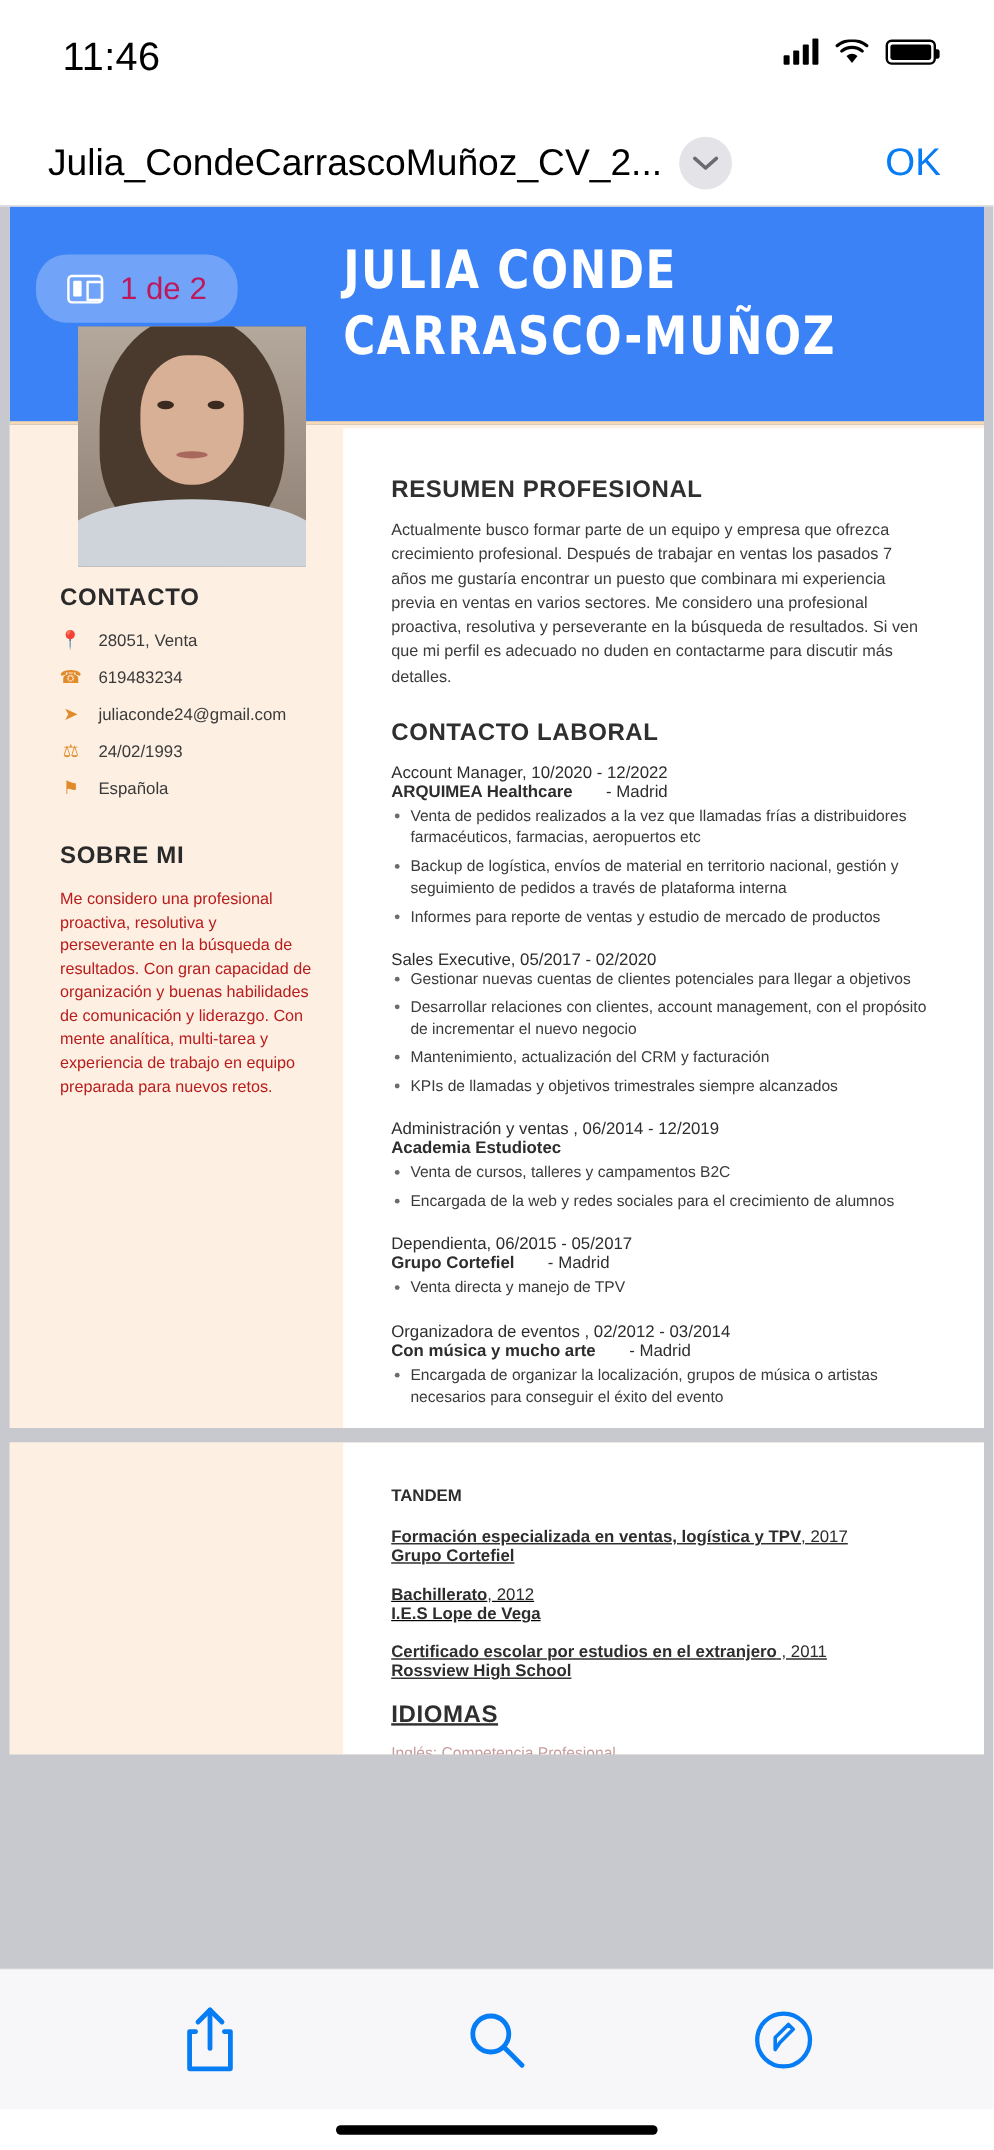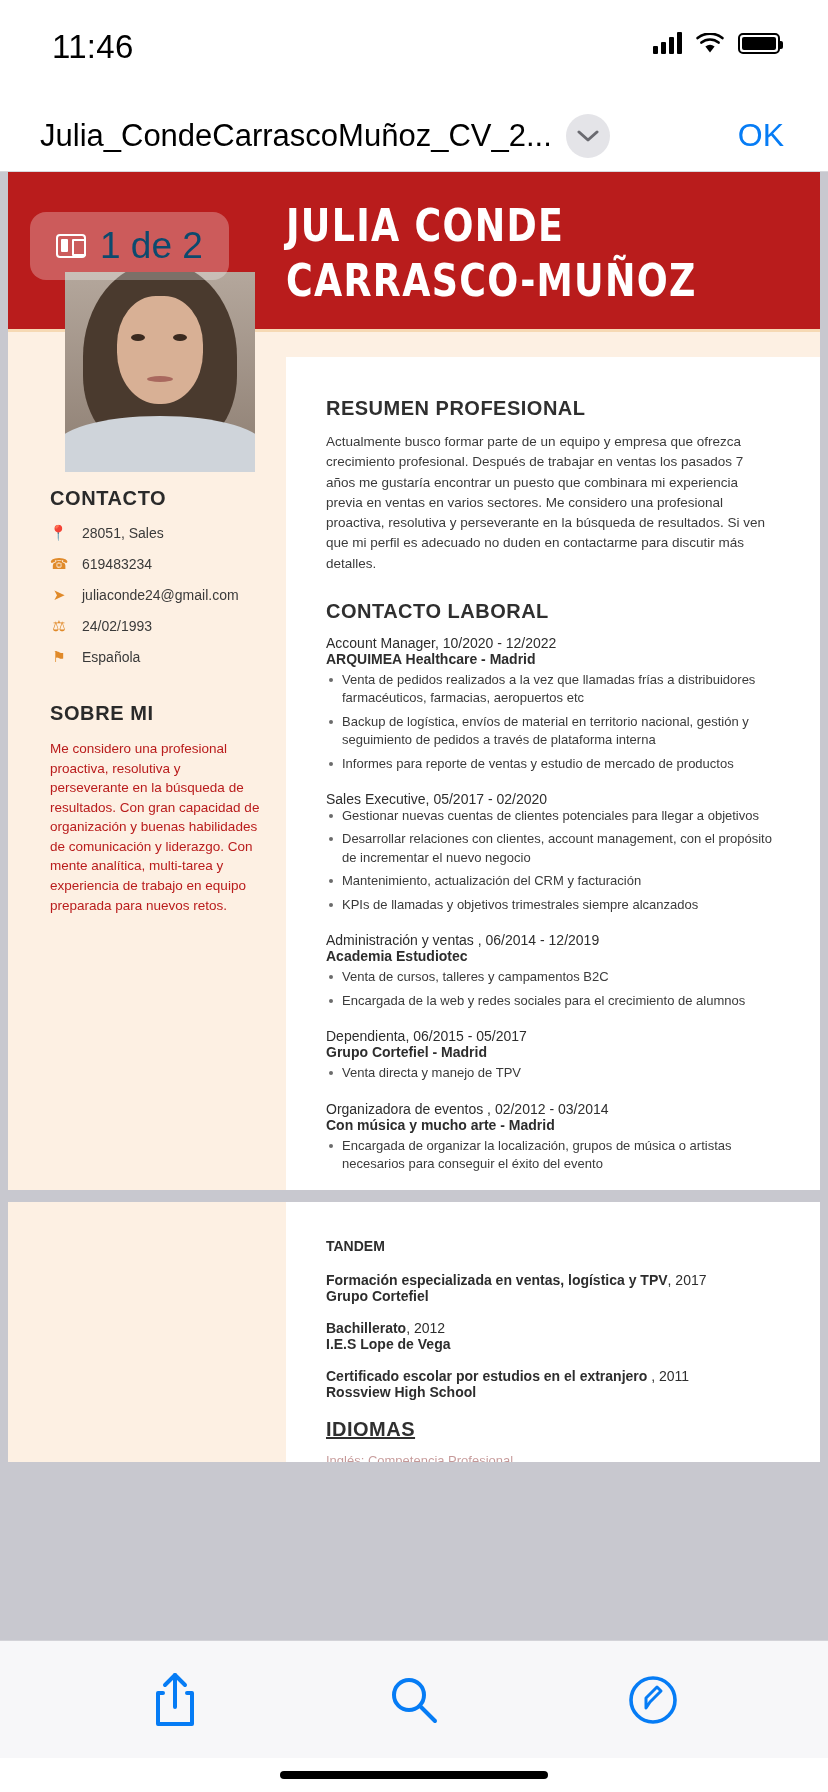--- a/index.html
+++ b/index.html
@@ -108,22 +108,22 @@
     width: 812px;
     background: #fdf0e3;
     overflow: hidden;
   }
   .page1 { top: 0; height: 1018px; }
   .page2 { top: 1030px; height: 260px; }
 
   
   .cv-head {
     position: relative;
-    height: 160px;
-    background: #b91c1c;
+    height: 182px;
+    background: #3b82f6;
     border-bottom: 3px solid #f6d9b4;
   }
   .cv-name {
     position: absolute;
     left: 278px; top: 26px;
     color: #ffffff;
     font-family: "DejaVu Sans Condensed", "Liberation Sans Narrow", "Liberation Sans", sans-serif;
     font-size: 44px;
     font-weight: 700;
     letter-spacing: 1.4px;
@@ -131,25 +131,25 @@
     text-transform: uppercase;
     transform: scaleX(0.92);
     transform-origin: left top;
   }
 
   
   .page-badge {
     position: absolute;
     left: 30px; top: 40px;
     background: rgba(255,255,255,0.28);
-    border-radius: 16px;
+    border-radius: 26px;
     padding: 13px 26px;
     display: flex; align-items: center; gap: 14px;
-    color: #0c4a6e;
-    font-size: 37px;
+    color: #be185d;
+    font-size: 26px;
     z-index: 20;
   }
   .badge-icon {
     width: 30px; height: 24px;
     border: 2.5px solid #ffffff;
     border-radius: 4px;
     position: relative;
   }
   .badge-icon::before {
     content: ""; position: absolute; left: 3px; top: 3px;
@@ -230,32 +230,32 @@
     letter-spacing: 0.5px; margin: 0 0 12px 0;
   }
   .para {
     font-size: 13.5px; line-height: 1.5; color: #3b3b3b;
     margin-bottom: 26px;
   }
   .job { margin-bottom: 18px; }
   .job-line1 { font-size: 14px; color: #2d2d2d; }
   .job-line1 b { font-weight: 400; }
   .job-line2 { font-size: 14px; color: #2d2d2d; font-weight: 700; margin-bottom: 4px; }
-  .job-line2 span { font-weight: 700; }
+  .job-line2 span { font-weight: 400; padding-left: 24px; }
   .bullets { list-style: none; }
   .bullets li {
     position: relative; padding-left: 16px;
     font-size: 13px; line-height: 1.42; color: #3b3b3b;
     margin-bottom: 5px;
   }
   .bullets li::before {
     content: ""; position: absolute; left: 3px; top: 7px;
     width: 4px; height: 4px; background: #6b6b6b; border-radius: 50%;
   }
-  .edu { margin-bottom: 16px; }
+  .edu { margin-bottom: 16px; text-decoration: underline; }
   .edu-l1 { font-size: 14px; color: #2d2d2d; }
   .edu-l1 b { font-weight: 700; }
   .edu-l2 { font-size: 14px; color: #2d2d2d; font-weight: 700; }
 
   
   .p2-left { position: absolute; left: 0; top: 0; width: 278px; height: 260px; background: #fdf0e3; }
   .p2-right {
     position: absolute; left: 278px; top: 0; width: 534px; height: 260px;
     background: #ffffff; padding: 36px 46px 0 40px;
   }
@@ -338,21 +338,21 @@
         <div class="eyeR"></div>
         <div class="mouth"></div>
         <div class="shoulders"></div>
       </div>
 
       <div class="left-col">
         <div class="sec-title-left">CONTACTO</div>
         <ul class="contact-list">
           <li>
             <span class="ci">📍</span>
-            <span>28051, Sales</span>
+            <span>28051, Venta</span>
           </li>
           <li>
             <span class="ci">☎</span>
             <span>619483234</span>
           </li>
           <li>
             <span class="ci">➤</span>
             <span>juliaconde24@gmail.com</span>
           </li>
           <li>

